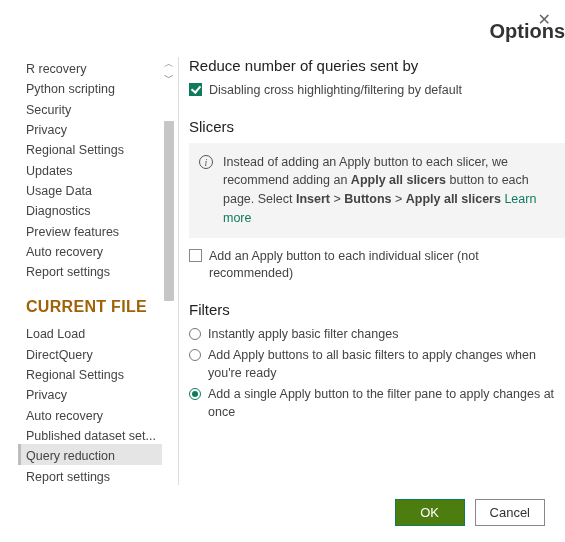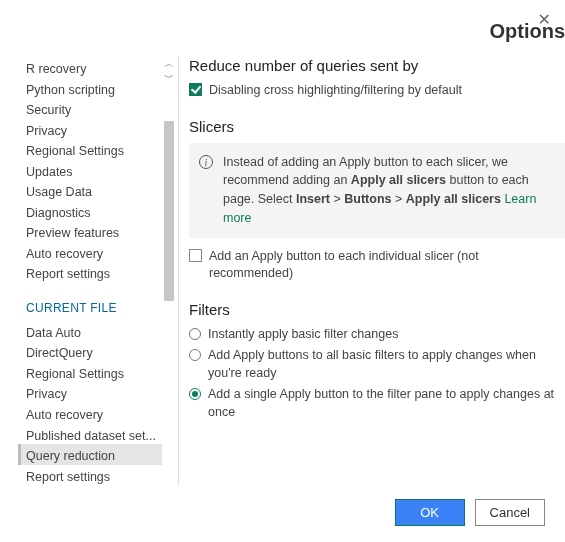--- a/index.html
+++ b/index.html
@@ -70,23 +70,23 @@
     overflow: hidden;
     text-overflow: ellipsis;
   }
   .nav-item.selected {
     background: #e5e5e5;
     border-left: 3px solid #bdbdbd;
     margin-left: -6px;
     padding-left: 5px;
   }
   .section-header {
-    font-size: 12px;
-    font-weight: 400;
-    color: #0369a1;
+    font-size: 16px;
+    font-weight: 700;
+    color: #a16207;
     letter-spacing: 0.3px;
     padding: 18px 2px 6px 2px;
   }
   .divider-v {
     width: 1px;
     background: #ddd;
     margin: 0 10px 0 2px;
   }
   .content {
     flex: 1;
@@ -185,21 +185,21 @@
   .btn {
     min-width: 70px;
     padding: 5px 14px;
     font-size: 13px;
     text-align: center;
     cursor: pointer;
     border: 1px solid #888;
     background: #fff;
   }
   .btn.primary {
-    background: #3b82f6;
+    background: #4d7c0f;
     border-color: #0f7b5e;
     color: #fff;
   }
 </style>
 </head>
 <body>
 
 <div class="close-x">✕</div>
 
 <div class="title">Options</div>
@@ -211,21 +211,21 @@
       <div class="nav-item">Security</div>
       <div class="nav-item">Privacy</div>
       <div class="nav-item">Regional Settings</div>
       <div class="nav-item">Updates</div>
       <div class="nav-item">Usage Data</div>
       <div class="nav-item">Diagnostics</div>
       <div class="nav-item">Preview features</div>
       <div class="nav-item">Auto recovery</div>
       <div class="nav-item">Report settings</div>
       <div class="section-header">CURRENT FILE</div>
-      <div class="nav-item">Data Auto</div>
+      <div class="nav-item">Load Load</div>
       <div class="nav-item">DirectQuery</div>
       <div class="nav-item">Regional Settings</div>
       <div class="nav-item">Privacy</div>
       <div class="nav-item">Auto recovery</div>
       <div class="nav-item">Published dataset set...</div>
       <div class="nav-item selected">Query reduction</div>
       <div class="nav-item">Report settings</div>
     </div>
   <div class="scroll-col">
     <div class="scroll-arrow">︿</div>

